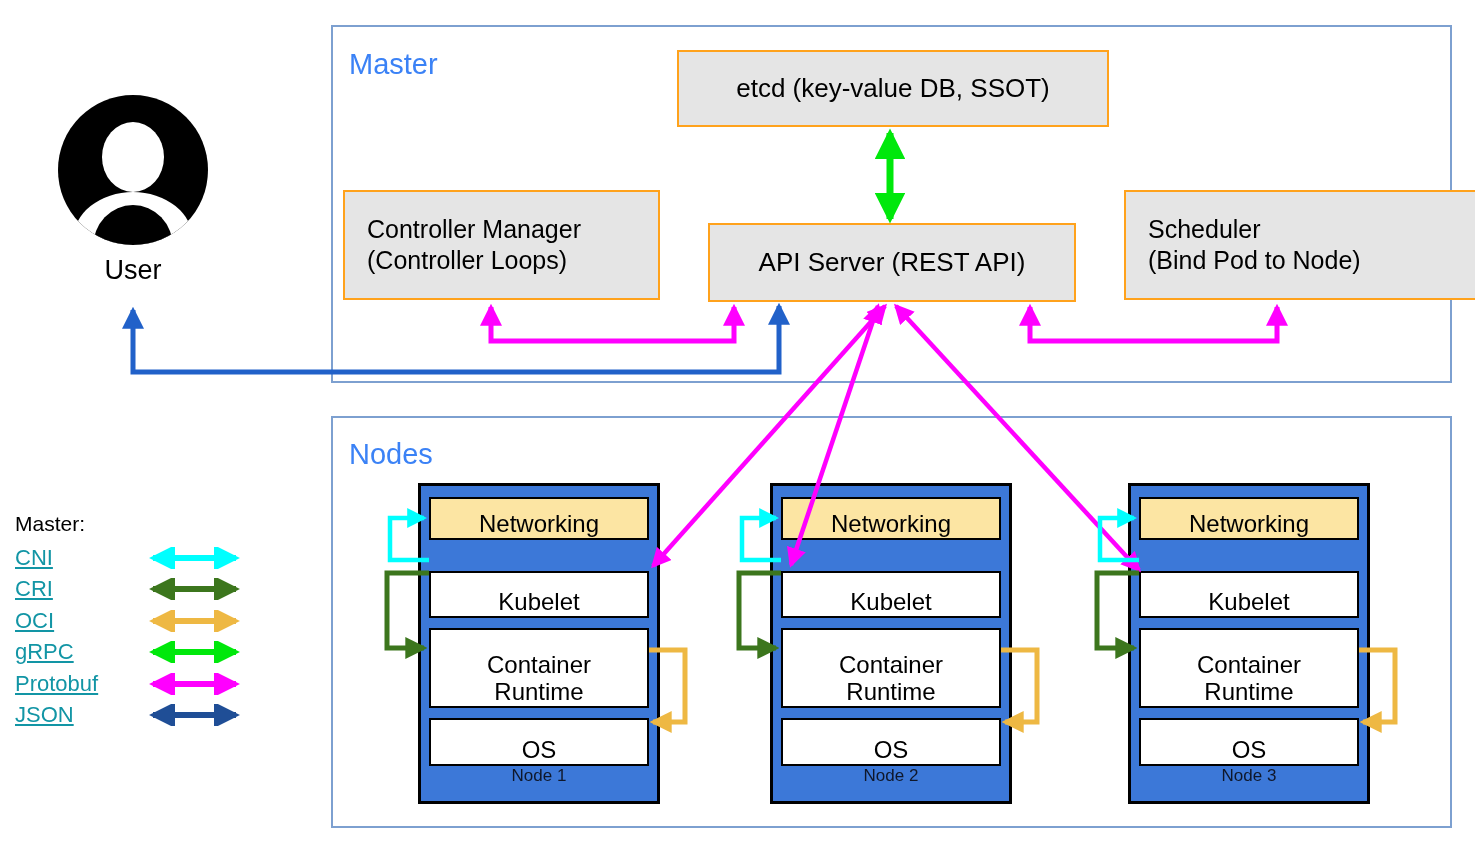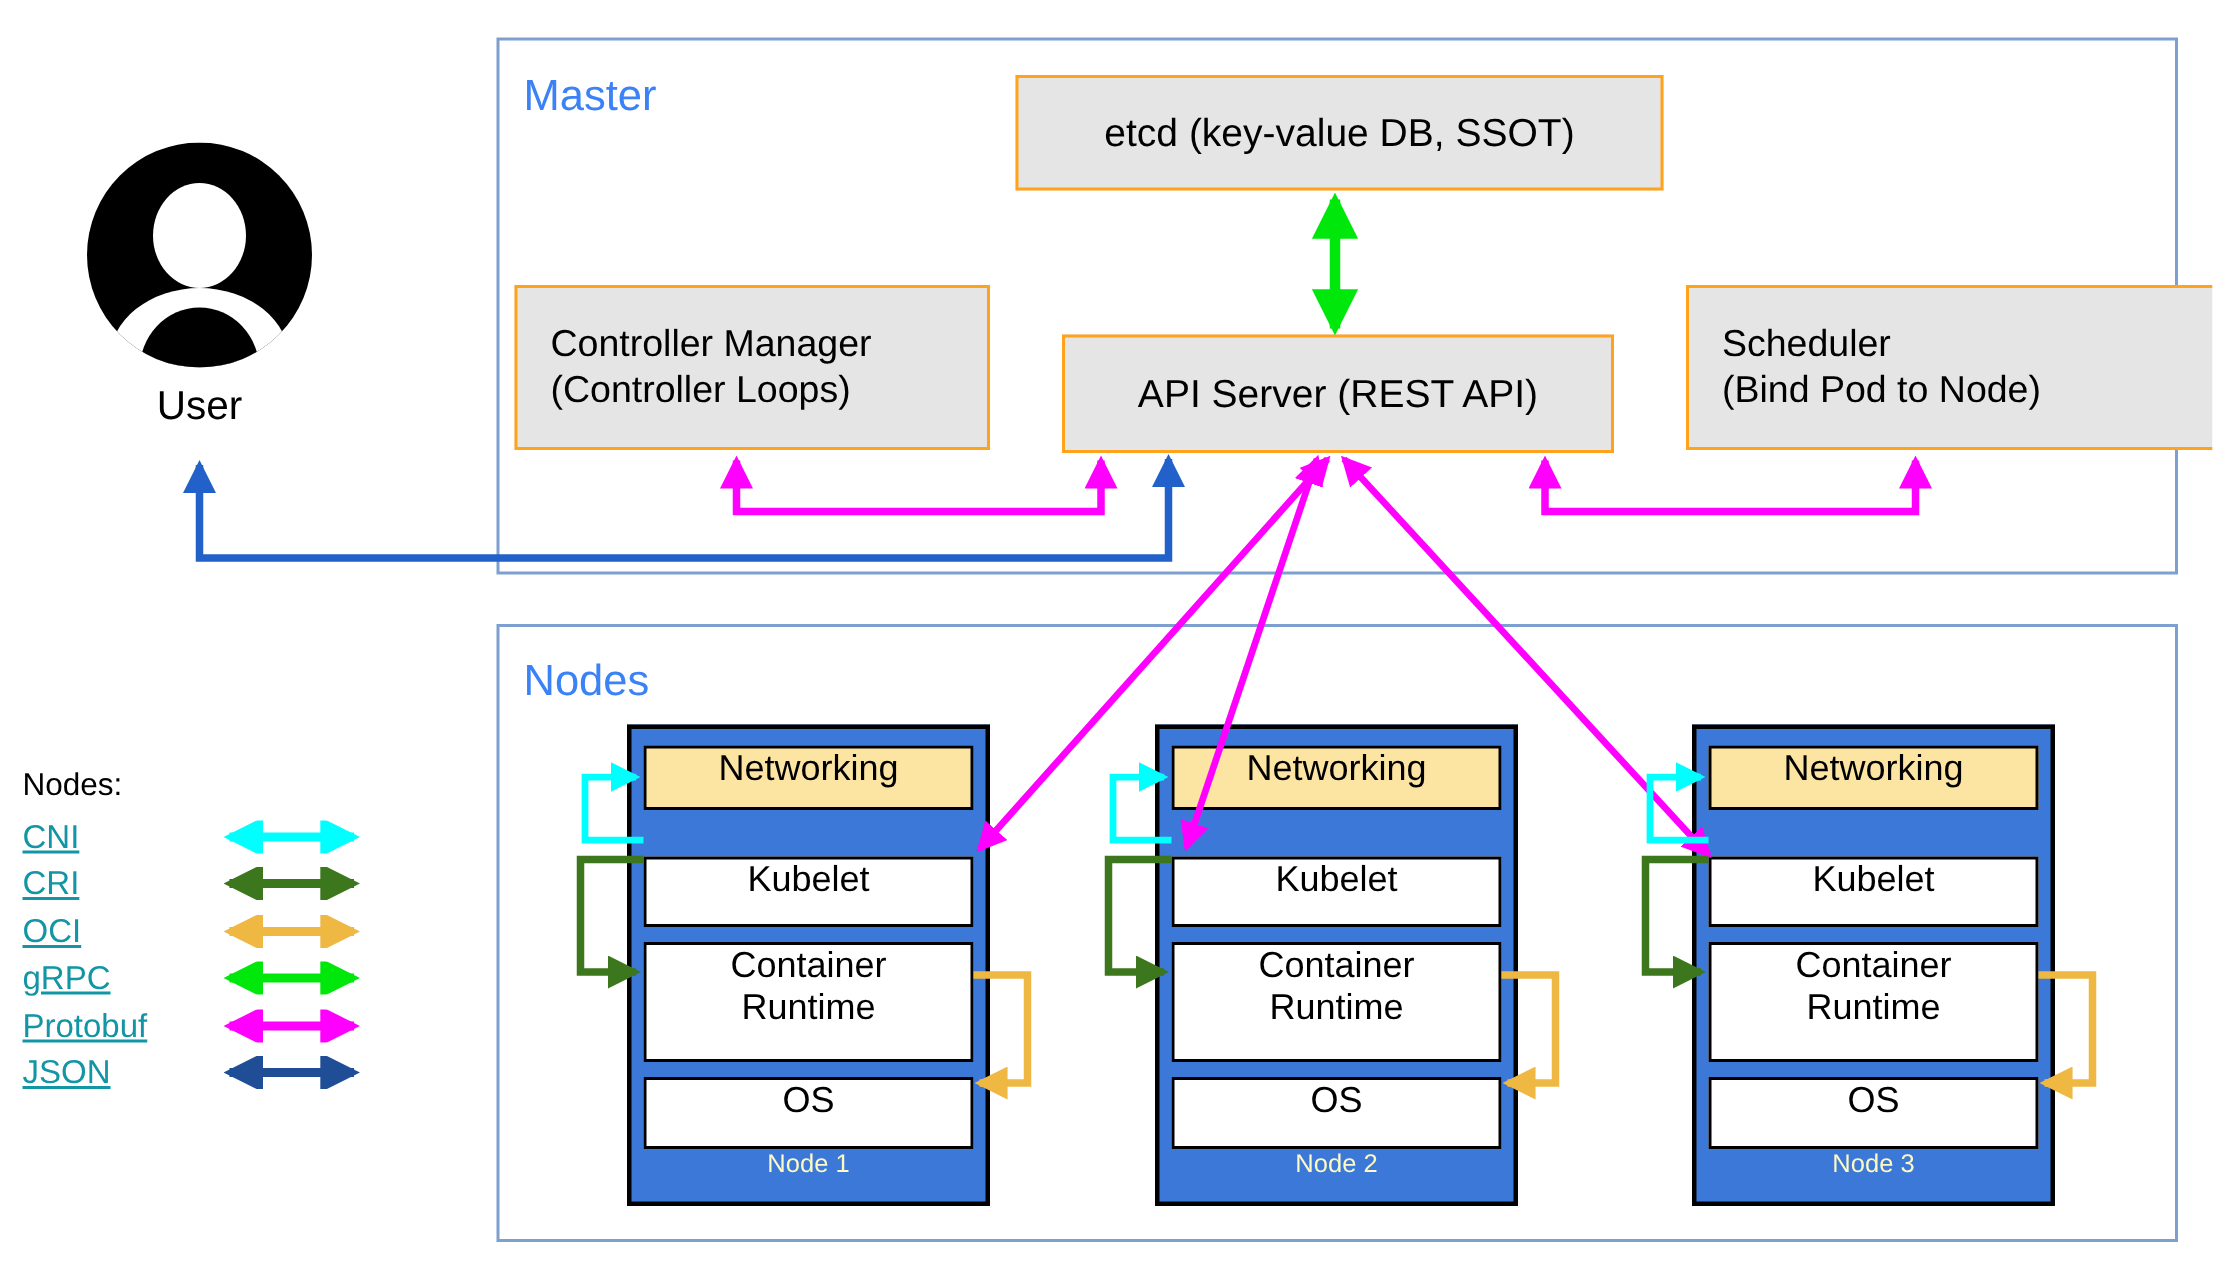--- a/index.html
+++ b/index.html
@@ -64,37 +64,37 @@
     background: var(--node_fill);
     border: 3px solid #000;
     padding: 11px 8px 0 8px;
     display: flex;
     flex-direction: column;
   }
   .layer {
     border: 2px solid #000;
     background: #fff;
     display: flex;
-    align-items: flex-start;
+    align-items: flex-end;
     justify-content: center;
     text-align: center;
     font-size: 24px;
     line-height: 1.15;
     flex: 0 0 auto;
   }
   .layer.networking { height: 43px; background: var(--networking_fill); margin-bottom: 10px; }
   .layer.kubelet { height: 47px; margin-bottom: 10px; margin-top: 21px; }
   .layer.runtime { height: 80px; margin-bottom: 10px; }
   .layer.runtime span { display: inline-block; max-width: 150px; }
   .layer.os { height: 48px; }
   .node-name {
     margin-top: auto;
     margin-bottom: 16px;
     text-align: center;
-    color: #fef9c3;
+    color: #0f172a;
     font-size: 17px;
   }
   #overlay { position: absolute; left: 0; top: 0; width: 1475px; height: 852px; pointer-events: none; z-index: 10; }
   svg { display: block; }
   .s-cni  { stroke: var(--cni);  fill: none; }
   .s-cri  { stroke: var(--cri);  fill: none; }
   .s-oci  { stroke: var(--oci);  fill: none; }
   .s-pb   { stroke: var(--protobuf); fill: none; }
   .s-grpc { stroke: var(--grpc); fill: none; }
   .s-json { stroke: var(--json); fill: none; }
@@ -151,21 +151,21 @@
       <g clip-path="url(#uclip)">
         <ellipse cx="75" cy="62" rx="31" ry="35" fill="#fff"></ellipse>
         <ellipse cx="75" cy="145" rx="60" ry="48" fill="#fff"></ellipse>
         <ellipse cx="75" cy="152" rx="40" ry="42" fill="#000"></ellipse>
       </g>
     </svg>
     <div class="user-label">User</div>
   </div>
 
   <div class="legend">
-    <div class="legend-title">Nodes:</div>
+    <div class="legend-title">Master:</div>
 
     <div class="legend-row">
       <a class="legend-link">CNI</a>
       <svg class="legend-arrow" width="115" height="22" viewBox="0 0 115 22">
         <path d="M16,11 L99,11" class="s-cni" stroke-width="6" marker-start="url(#ah-cni)" marker-end="url(#ah-cni)"></path>
       </svg>
     </div>
     <div class="legend-row">
       <a class="legend-link">CRI</a>
       <svg class="legend-arrow" width="115" height="22" viewBox="0 0 115 22">

